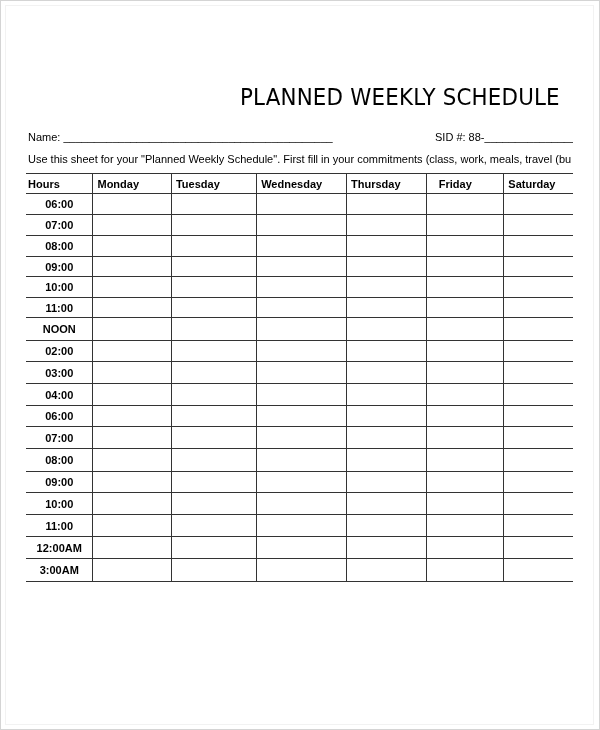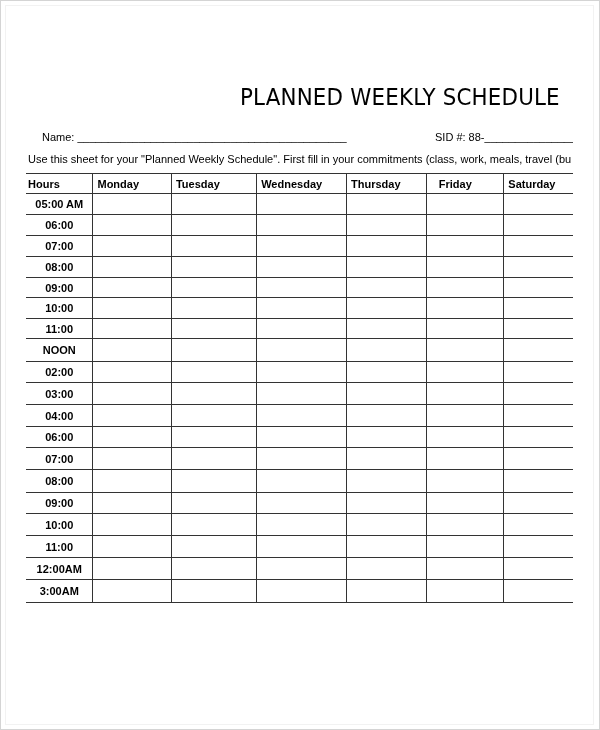--- a/index.html
+++ b/index.html
@@ -6,21 +6,21 @@
   body { width: 600px; height: 730px; position: relative; overflow: hidden;
          font-family: "Liberation Sans", sans-serif; color: #000; }
   .frame { position: absolute; left: 0; top: 0; width: 598px; height: 728px;
            border: 1px solid #d4d4d4; }
   .frame-inner { position: absolute; left: 5px; top: 5px; width: 587px; height: 718px;
            border: 1px solid #f2f2f2; }
   .page { position: absolute; left: 0; top: 0; width: 573px; height: 648px; overflow: hidden; }
   .title { position: absolute; left: 240px; top: 84px; font-size: 23px; letter-spacing: 0.2px;
            font-family: "DejaVu Sans", sans-serif; font-weight: normal; white-space: nowrap;
            transform: scaleX(0.93); transform-origin: left; }
-  .name-line { position: absolute; left: 28px; top: 131px; font-size: 11px; white-space: nowrap; margin-left: 14px; }
+  .name-line { position: absolute; left: 28px; top: 131px; font-size: 11px; white-space: nowrap; }
   .sid-line { position: absolute; left: 435px; top: 131px; font-size: 11px; white-space: nowrap; }
   .instructions { position: absolute; left: 28px; top: 153px; font-size: 11px; white-space: nowrap; }
   table.sched { position: absolute; left: 26px; top: 173px; border-collapse: collapse;
            font-size: 11px; table-layout: fixed; }
   table.sched th, table.sched td { border-top: 1.5px solid #333; border-bottom: 1.5px solid #333;
            padding: 0; }
   table.sched th { font-weight: bold; text-align: left; padding-left: 4px; height: 19px; }
   table.sched th.hours-h { padding-left: 2px; margin-left: 28px; }
   table.sched td.hour { font-weight: bold; text-align: center; }
   table.sched .vl { border-left: 1.5px solid #333; }
@@ -54,29 +54,20 @@
         <th class="vl">Monday</th>
         <th class="vl">Tuesday</th>
         <th class="vl">Wednesday</th>
         <th class="vl">Thursday</th>
         <th class="vl" style="padding-left:12px">Friday</th>
         <th class="vl">Saturday</th>
       </tr>
     </thead>
     <tbody id="sched-body">
         <tr style="height: 21px;">
-          <td class="hour">05:00 AM</td>
-          <td class="vl sched-cell"></td>
-          <td class="vl sched-cell"></td>
-          <td class="vl sched-cell"></td>
-          <td class="vl sched-cell"></td>
-          <td class="vl sched-cell"></td>
-          <td class="vl sched-cell"></td>
-        </tr>
-        <tr style="height: 21px;">
           <td class="hour">06:00</td>
           <td class="vl sched-cell"></td>
           <td class="vl sched-cell"></td>
           <td class="vl sched-cell"></td>
           <td class="vl sched-cell"></td>
           <td class="vl sched-cell"></td>
           <td class="vl sched-cell"></td>
         </tr>
         <tr style="height: 21px;">
           <td class="hour">07:00</td>

